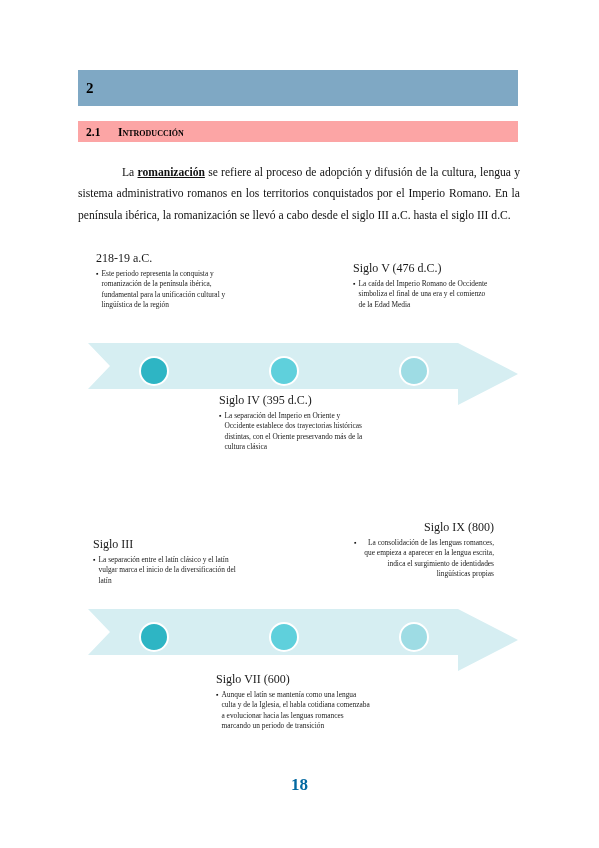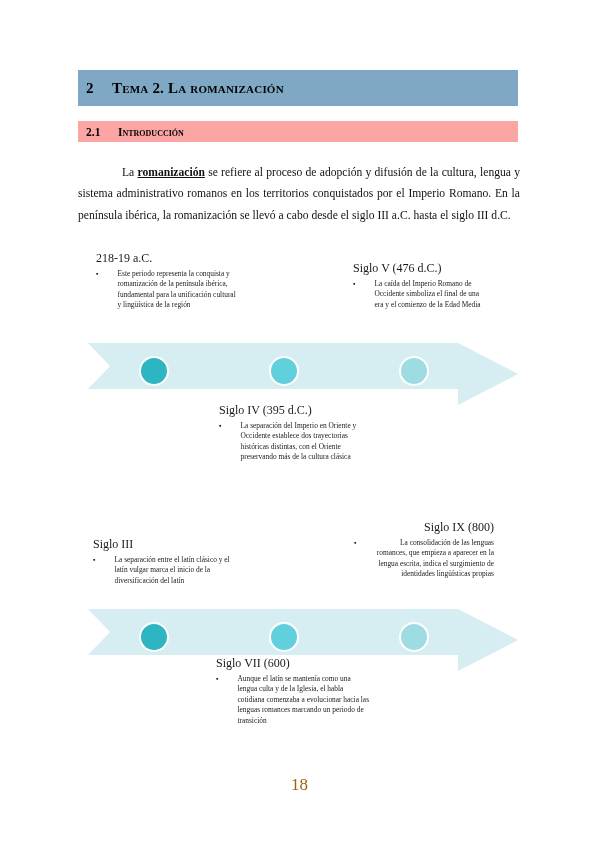--- a/index.html
+++ b/index.html
@@ -138,54 +138,53 @@
     color: #1a1a1a;
   }
   .ms-mark {
     flex: 0 0 auto;
     margin-right: 3px;
     font-size: 7px;
     line-height: 10.4px;
   }
   .ms-btext {
     flex: 1 1 auto;
-    margin-left: 16px;
   }
 
   
   .ms-1 { left: 96px; top: 6px;  width: 140px; }
   .ms-1 .ms-title { font-size: 12px; }
   .ms-2 { left: 353px; top: 16px; width: 135px; }
-  .ms-3 { left: 219px; top: 158px; width: 150px; }
+  .ms-3 { left: 219px; top: 148px; width: 150px; }
 
   
   .ms-4 { left: 93px;  top: 25px;  width: 150px; }
   .ms-5 { left: 354px; top: 8px;   width: 140px; text-align: right; }
-  .ms-6 { left: 216px; top: 144px; width: 155px; }
+  .ms-6 { left: 216px; top: 160px; width: 155px; }
 
   
   .page-num {
     position: absolute;
     left: 0;
     top: 775px;
     width: 599px;
     text-align: center;
     font-size: 17px;
-    color: #a16207;
+    color: #0369a1;
     font-family: "Liberation Serif", serif;
+    font-weight: bold;
   }
 </style>
 </head>
 <body>
 
 <div class="page">
 
   <div class="h1-band">
     <span class="h1-num">2</span>
-    <span class="h1-text">Tema 2. La romanización</span>
   </div>
 
   <div class="h2-band">
     <span class="h2-num">2.1</span>
     <span class="h2-text">Introducción</span>
   </div>
 
   <p class="body-par"><span>La </span><b>romanización</b><span> se refiere al proceso de adopción y difusión de la cultura, lengua y sistema administrativo romanos en los territorios conquistados por el Imperio Romano. En la península ibérica, la romanización se llevó a cabo desde el siglo III a.C. hasta el siglo III d.C.</span></p>
 
   <div class="timeline tl1">

